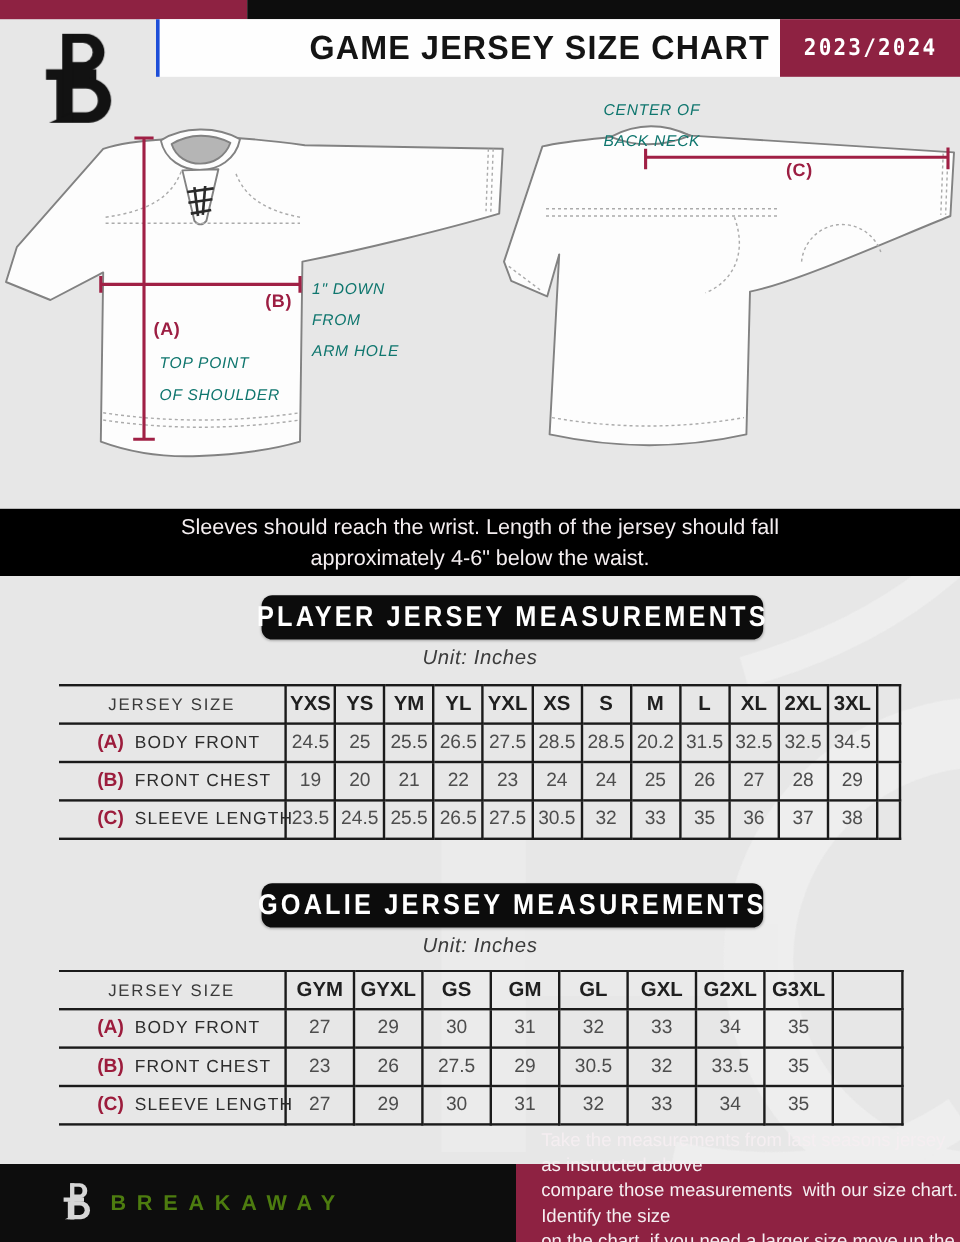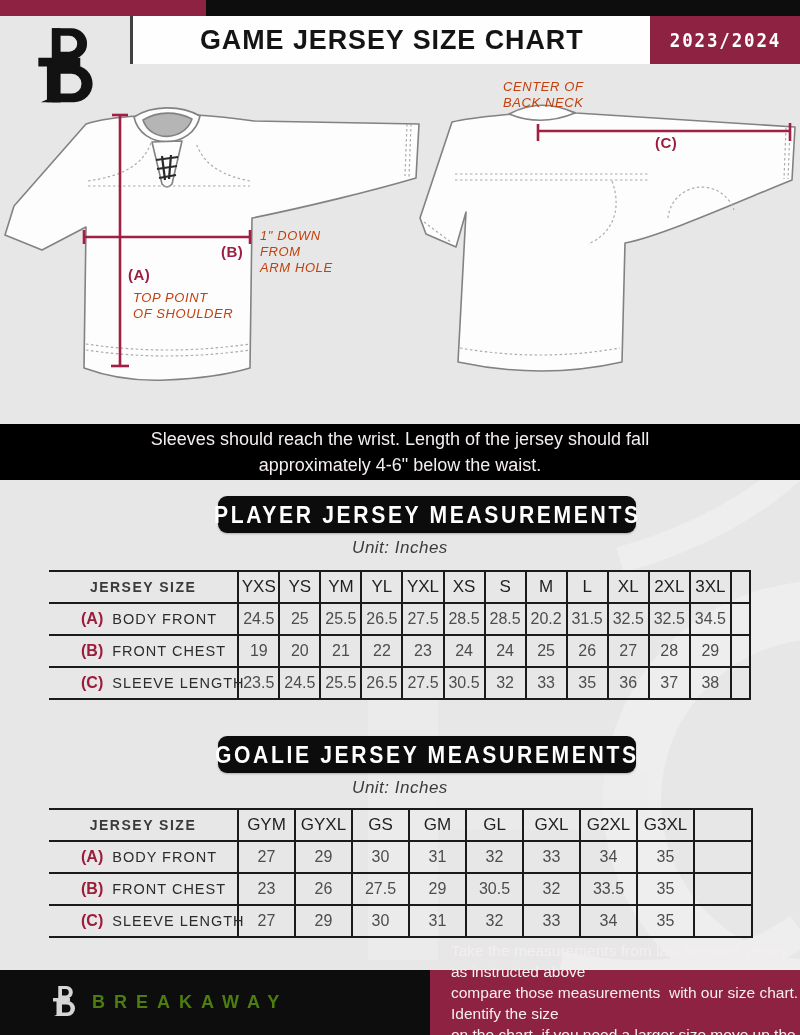--- a/index.html
+++ b/index.html
@@ -12,22 +12,22 @@
   .preline{white-space:pre-wrap;}
 
   
   .watermark{position:absolute;left:0;top:0;z-index:0;}
 
   
   .strip-maroon{left:0;top:0;width:206px;height:16px;background:#8e2242;z-index:2;}
   .strip-black{left:206px;top:0;width:594px;height:16px;background:#0d0d0d;z-index:2;}
   .title-bar{
     left:130px;top:16px;width:517px;height:48px;background:#fefefe;
-    border-left:3px solid #404040;z-index:2;
-    display:flex;align-items:center;justify-content:center;
+    border-left:3px solid #1d4ed8;z-index:2;
+    display:flex;align-items:center;justify-content:flex-end;
   }
   .title-bar .t{
     font-size:28px;font-weight:800;color:#141414;letter-spacing:1px;
     transform:scaleX(.96);white-space:nowrap;
   }
   .year-block{
     left:650px;top:16px;width:150px;height:48px;background:#8e2242;z-index:2;
     display:flex;align-items:center;justify-content:center;
   }
   .year-block .t{
@@ -35,21 +35,21 @@
     font-size:19px;letter-spacing:2px;transform:scaleX(.92);white-space:nowrap;
   }
   .logo-top{left:26px;top:24px;z-index:2;}
 
   
   .diagram-svg{left:0;top:64px;z-index:1;}
   .diag-label{
     z-index:3;color:#9c1e42;font-weight:800;font-size:15px;letter-spacing:.5px;
   }
   .diag-note{
-    z-index:3;color:#c2410c;font-style:italic;font-size:13px;line-height:16px;
+    z-index:3;color:#0f766e;font-style:italic;font-size:13px;line-height:26px;
     letter-spacing:.6px;font-weight:500;
   }
 
   
   .info-banner{
     left:0;top:424px;width:800px;height:56px;background:#000000;z-index:2;
     display:flex;align-items:center;justify-content:center;text-align:center;
     color:#f4eef0;font-size:18px;line-height:26px;font-weight:400;
   }
 
@@ -75,23 +75,23 @@
 
   
   .size-table{border-collapse:collapse;table-layout:fixed;z-index:2;background:transparent;}
   .tbl-player{left:49px;top:570px;width:702px;}
   .tbl-goalie{left:49px;top:808px;width:703px;}
   .size-table td,.size-table th{
     border:2px solid #1b1b1b;height:30px;padding:0;
     font-family:"Liberation Sans",sans-serif;
   }
   .size-table tr>:first-child{border-left:none;}
-  .size-table th.size-cell{font-size:17px;font-weight:normal;color:#1f1f1f;text-align:center;}
+  .size-table th.size-cell{font-size:17px;font-weight:bold;color:#1f1f1f;text-align:center;}
   .size-table th.label-cell{
-    font-weight:bold;font-size:14px;color:#3a3a3a;letter-spacing:1.5px;text-align:center;
+    font-weight:normal;font-size:14px;color:#3a3a3a;letter-spacing:1.5px;text-align:center;
   }
   .size-table td.val-cell{font-size:16px;color:#4d4d4d;text-align:center;}
   .size-table td.row-label{text-align:left;padding-left:32px;white-space:nowrap;}
   .size-table td.row-label .prefix{color:#9c1c3c;font-weight:800;font-size:16px;margin-right:9px;}
   .size-table td.row-label .rl-text{font-size:14.5px;color:#2c2c2c;letter-spacing:1px;}
   .tbl-player .col-label{width:189px;}
   .tbl-player .col-size{width:41px;}
   .tbl-player .col-trail{width:19px;}
   .tbl-goalie .col-label{width:189px;}
   .tbl-goalie .col-size{width:57px;}

